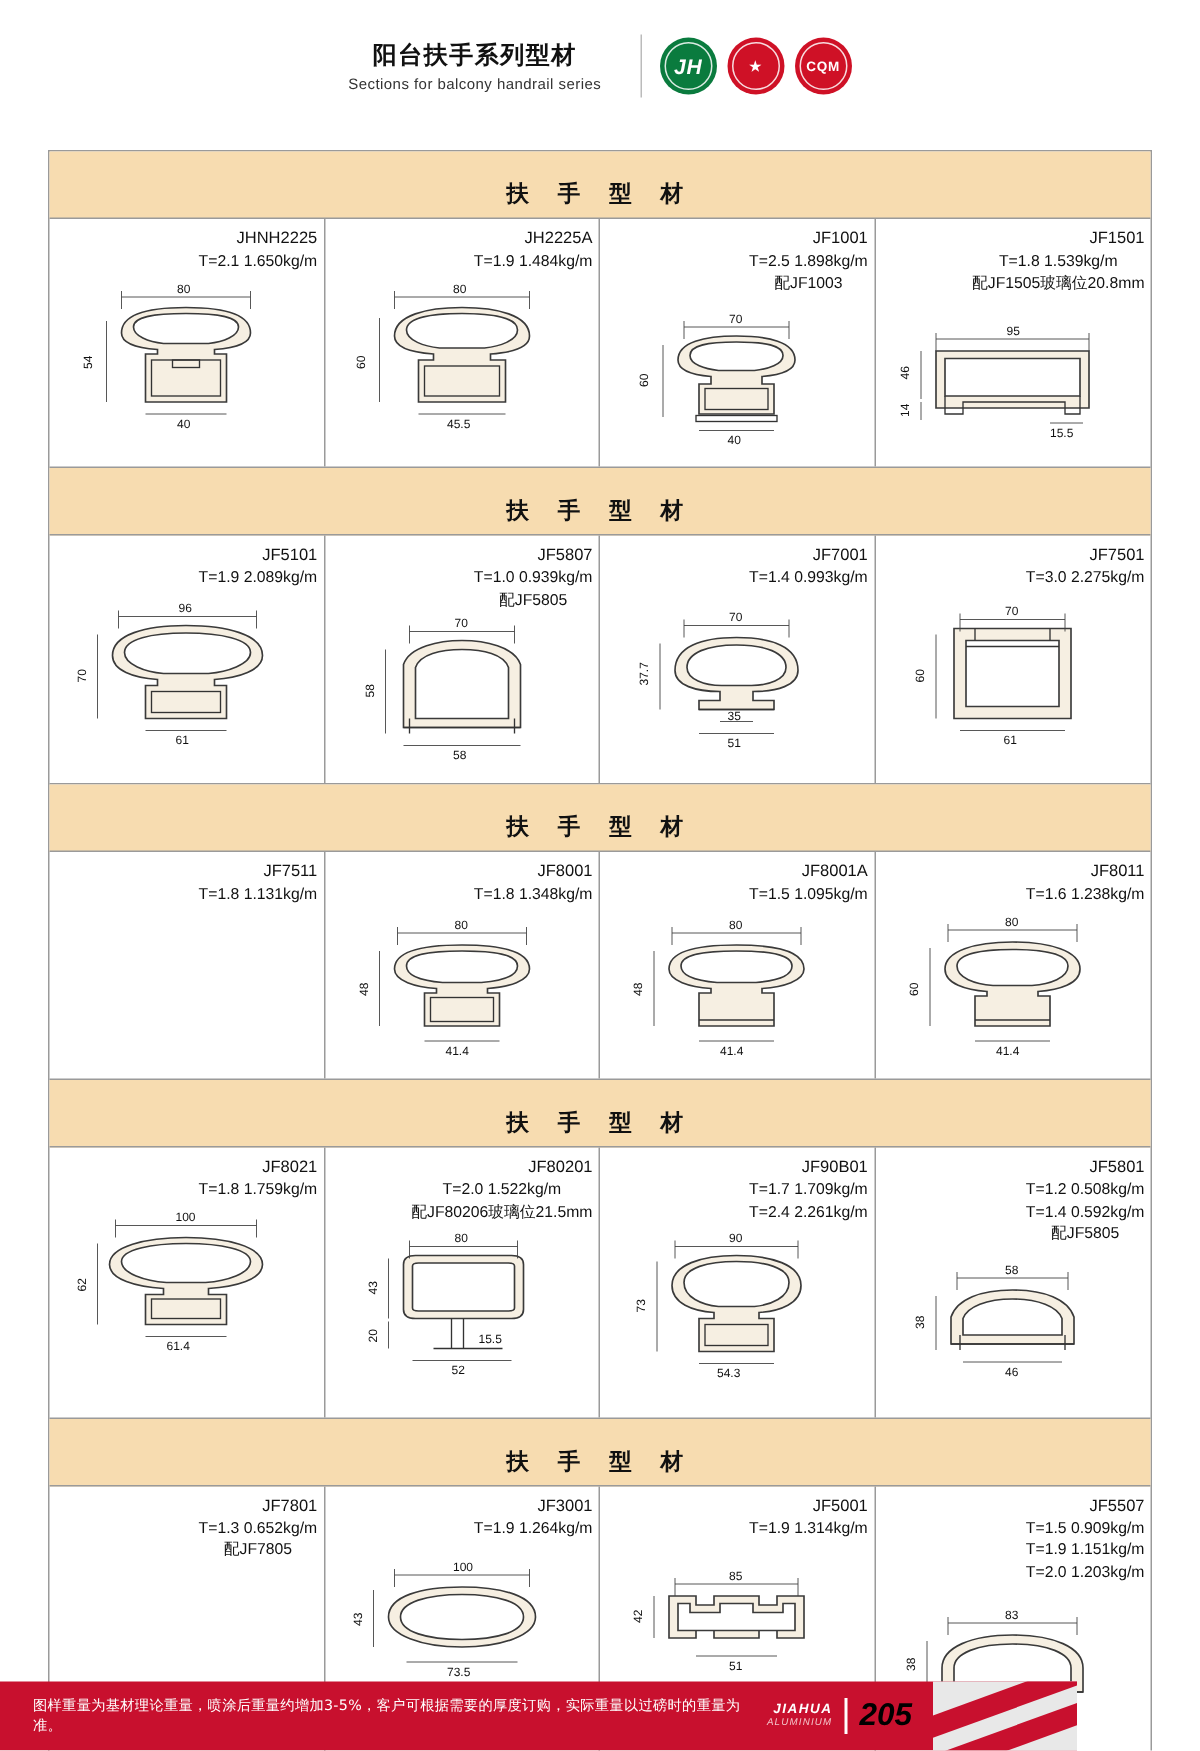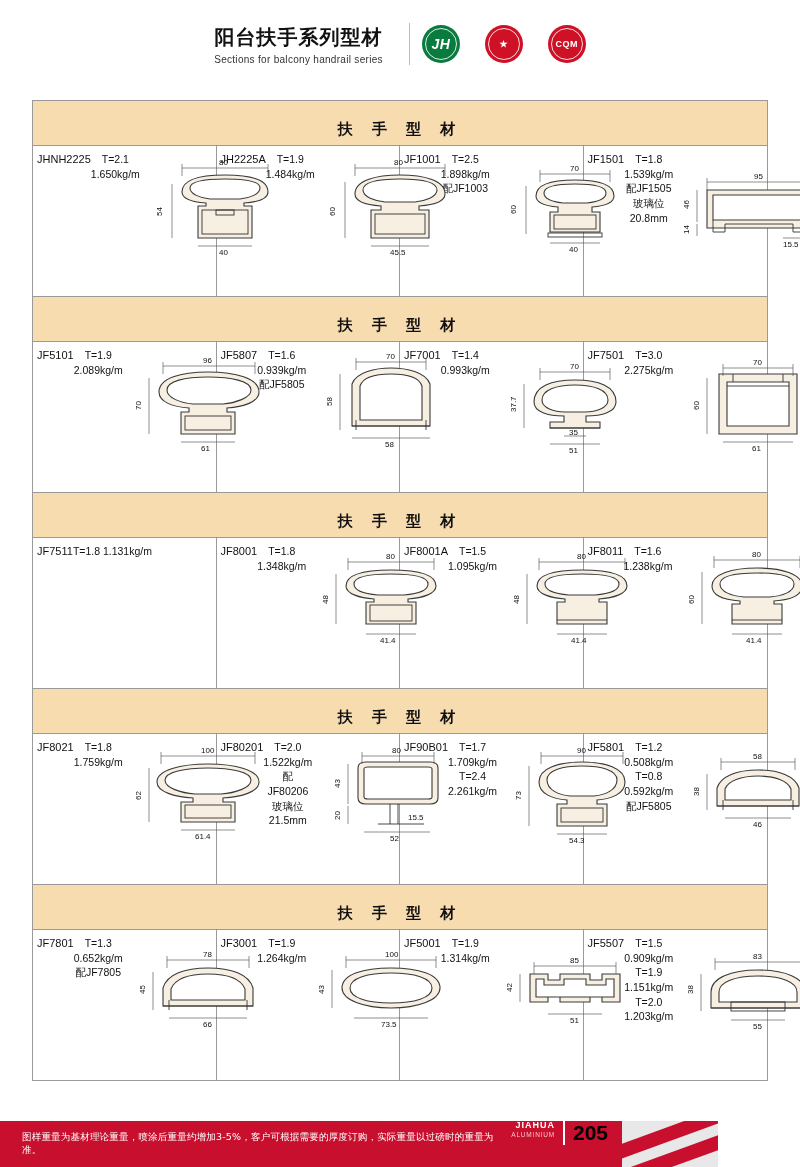--- a/index.html
+++ b/index.html
@@ -17,36 +17,36 @@
     display:flex;
     align-items:center;
     justify-content:center;
     position:relative;
   }
   .header-titles{
     text-align:center;
     padding-right:14px;
   }
   .header-cn{
-    font-size:20px;
+    font-size:16px;
     font-weight:bold;
     letter-spacing:1px;
     color:#111;
     font-family:"DejaVu Sans","Liberation Sans",sans-serif;
   }
   .header-en{
     font-size:10px;
     color:#333;
     margin-top:3px;
     letter-spacing:.3px;
   }
   .header-sep{
     width:1px;height:42px;background:#bbb;margin:0 12px;
   }
-  .logos{display:flex;align-items:flex-start;gap:25px;}
+  .logos{display:flex;align-items:flex-start;gap:7px;}
   .logo{
     width:38px;height:38px;border-radius:50%;
     display:flex;align-items:center;justify-content:center;
     font-size:8px;font-weight:bold;color:#fff;
     position:relative;
   }
   .logo.green{background:#0a7b3e;}
   .logo.red1{background:#cf1126;}
   .logo.red2{background:#cf1126;}
   .logo .ring{
@@ -75,22 +75,22 @@
   }
   .row{
     display:flex;
     border-bottom:1px solid #9a9a9a;
   }
   .row:last-child{border-bottom:none;}
   .cell{
     width:25%;
     box-sizing:border-box;
     border-right:1px solid #9a9a9a;
-    padding:6px 4px 16px 4px;
-    display:flex;flex-direction:row;align-items:flex-start;
+    padding:6px 4px 3px 4px;
+    display:flex;flex-direction:column;align-items:flex-end;
     min-height:150px;
   }
   .cell:last-child{border-right:none;}
   .cell .code{
     font-size:11px;
     text-align:center;
     line-height:1.35;
     color:#111;
   }
   .cell .spec{
@@ -117,21 +117,21 @@
   .footer{
     position:absolute;left:0;bottom:0;width:718px;height:46px;
     background:#c8102e;
     display:flex;align-items:center;
   }
   .footer-note{
     color:#fff;font-size:9.5px;padding-left:22px;letter-spacing:.2px;
     font-family:"DejaVu Sans","Liberation Sans",sans-serif;
   }
   .footer-right{
-    margin-left:auto;display:flex;align-items:flex-start;height:100%;
+    margin-left:auto;display:flex;align-items:center;height:100%;font-style:italic;
   }
   .brand{
     text-align:right;line-height:1.1;padding-right:8px;
   }
   .brand .b1{color:#fff;font-size:9px;font-weight:bold;letter-spacing:1px;}
   .brand .b2{color:#f3c3c8;font-size:6.5px;letter-spacing:.8px;}
   .pagebox{
     color:#000000;font-size:21px;font-weight:bold;border-left:2px solid #fff;
     padding-left:8px;padding-right:14px;
   }
@@ -279,21 +279,21 @@
           <line class="dim" x1="26" y1="28" x2="26" y2="84"></line>
           <text class="dtxt" x="18" y="60" transform="rotate(-90 18,60)">70</text>
           <line class="dim" x1="58" y1="92" x2="112" y2="92"></line>
           <text class="dtxt" x="78" y="101">61</text>
         </svg>
       </div>
     </div>
 
     <div class="cell">
       <div class="code">JF5807</div>
-      <div class="spec">T=1.6   0.939kg/m
+      <div class="spec">T=1.0   0.939kg/m
 配JF5805</div>
       <div class="fig">
         <svg width="170" height="110" viewBox="0 0 170 110">
           <path class="prof" d="M46,34 C50,22 70,18 85,18 C100,18 120,22 124,34 L124,76 L46,76 Z"></path>
           <path class="prof2" d="M54,36 C57,27 71,24 85,24 C99,24 113,27 116,36 L116,70 L54,70 Z"></path>
           <line class="ln" x1="46" y1="76" x2="124" y2="76"></line>
           <line class="ln" x1="50" y1="70" x2="50" y2="80"></line>
           <line class="ln" x1="120" y1="70" x2="120" y2="80"></line>
           <line class="dim" x1="50" y1="12" x2="120" y2="12"></line>
           <line class="dim" x1="50" y1="8" x2="50" y2="20"></line>
@@ -483,21 +483,21 @@
           <text class="dtxt" x="24" y="58" transform="rotate(-90 24,58)">73</text>
           <line class="dim" x1="60" y1="92" x2="110" y2="92"></line>
           <text class="dtxt" x="72" y="101">54.3</text>
         </svg>
       </div>
     </div>
 
     <div class="cell">
       <div class="code">JF5801</div>
       <div class="spec">T=1.2   0.508kg/m
-T=0.8   0.592kg/m
+T=1.4   0.592kg/m
 配JF5805</div>
       <div class="fig">
         <svg width="170" height="110" viewBox="0 0 170 110">
           <path class="prof" d="M44,46 C48,34 64,28 85,28 C106,28 122,34 126,46 L126,64 L44,64 Z"></path>
           <path class="prof2" d="M52,47 C55,39 68,34 85,34 C102,34 115,39 118,47 L118,58 L52,58 Z"></path>
           <line class="ln" x1="44" y1="64" x2="126" y2="64"></line>
           <line class="ln" x1="50" y1="58" x2="50" y2="68"></line>
           <line class="ln" x1="120" y1="58" x2="120" y2="68"></line>
           <line class="dim" x1="48" y1="20" x2="122" y2="20"></line>
           <line class="dim" x1="48" y1="16" x2="48" y2="28"></line>
@@ -512,37 +512,20 @@
     </div>
   </div>
 
   <div class="band">扶 手 型 材</div>
   <div class="row">
 
     <div class="cell">
       <div class="code">JF7801</div>
       <div class="spec">T=1.3   0.652kg/m
 配JF7805</div>
-      <div class="fig">
-        <svg width="170" height="110" viewBox="0 0 170 110">
-          <path class="prof" d="M40,50 C44,36 62,30 85,30 C108,30 126,36 130,50 L130,68 L40,68 Z"></path>
-          <path class="prof2" d="M48,51 C52,41 66,36 85,36 C104,36 118,41 122,51 L122,62 L48,62 Z"></path>
-          <line class="ln" x1="40" y1="68" x2="130" y2="68"></line>
-          <line class="ln" x1="46" y1="62" x2="46" y2="72"></line>
-          <line class="ln" x1="124" y1="62" x2="124" y2="72"></line>
-          <line class="dim" x1="44" y1="22" x2="126" y2="22"></line>
-          <line class="dim" x1="44" y1="18" x2="44" y2="30"></line>
-            <line class="dim" x1="126" y1="18" x2="126" y2="30"></line>
-          <text class="dtxt" x="80" y="19">78</text>
-          <line class="dim" x1="30" y1="34" x2="30" y2="72"></line>
-          <text class="dtxt" x="22" y="56" transform="rotate(-90 22,56)">45</text>
-          <line class="dim" x1="46" y1="80" x2="124" y2="80"></line>
-          <text class="dtxt" x="80" y="89">66</text>
-        </svg>
-      </div>
     </div>
 
     <div class="cell">
       <div class="code">JF3001</div>
       <div class="spec">T=1.9   1.264kg/m</div>
       <div class="fig">
         <svg width="170" height="110" viewBox="0 0 170 110">
           <path class="prof" d="M36,50 C36,36 58,30 85,30 C112,30 134,36 134,50 C134,62 112,70 85,70 C58,70 36,62 36,50 Z"></path>
           <path class="prof2" d="M44,50 C44,40 62,35 85,35 C108,35 126,40 126,50 C126,60 108,65 85,65 C62,65 44,60 44,50 Z"></path>
           <line class="dim" x1="40" y1="22" x2="130" y2="22"></line>

